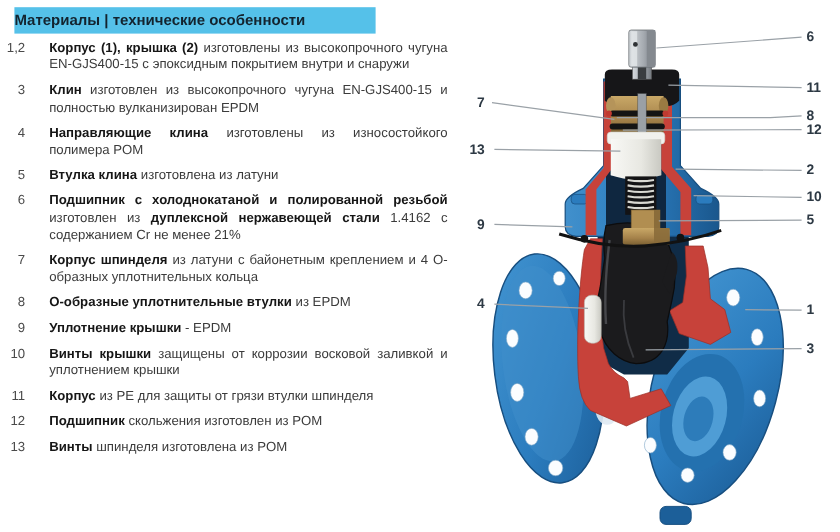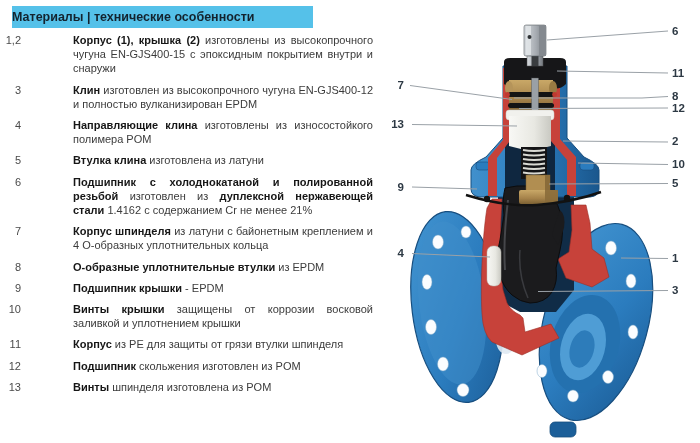--- a/index.html
+++ b/index.html
@@ -14,21 +14,21 @@
   }
   .materials-list{
     position:absolute;left:4px;top:33px;width:369px;
     font-size:11px;line-height:14.2px;color:#3b3b3b;
   }
   .li{display:flex;margin-bottom:7px;}
   .li .num{
     width:17px;flex:0 0 17px;text-align:right;margin-right:20px;
     color:#4a4a4a;font-weight:normal;
   }
-  .li .txt{flex:1;text-align:justify;margin-left:32px;}
+  .li .txt{flex:1;text-align:justify;}
   .li .b{font-weight:bold;color:#161616;}
   .li .r{font-weight:normal;color:#3b3b3b;}
   .figure{position:absolute;left:385px;top:0;width:315px;height:443px;}
   .figure svg{display:block;}
   .co-num{font-size:11.5px;font-weight:bold;fill:#2d3944;}
   .co-line{stroke:#9aa1a7;stroke-width:1;fill:none;}
 </style>
 </head>
 <body>
 
@@ -38,21 +38,21 @@
     <span>Материалы | технические особенности</span>
   </div>
 
   <div class="materials-list" id="materials-list">
       <div class="li">
         <span class="num">1,2</span>
         <div class="txt"><span class="b">Корпус (1), крышка (2)</span><span class="r"> изготовлены из высокопрочного чугуна EN-GJS400-15 с эпоксидным покрытием внутри и снаружи</span></div>
       </div>
       <div class="li">
         <span class="num">3</span>
-        <div class="txt"><span class="b">Клин</span><span class="r"> изготовлен из высокопрочного чугуна EN-GJS400-12 и полностью вулканизирован EPDM</span></div>
+        <div class="txt"><span class="b">Клин</span><span class="r"> изготовлен из высокопрочного чугуна EN-GJS400-15 и полностью вулканизирован EPDM</span></div>
       </div>
       <div class="li">
         <span class="num">4</span>
         <div class="txt"><span class="b">Направляющие клина</span><span class="r"> изготовлены из износостойкого полимера POM</span></div>
       </div>
       <div class="li">
         <span class="num">5</span>
         <div class="txt"><span class="b">Втулка клина</span><span class="r"> изготовлена из латуни</span></div>
       </div>
       <div class="li">
@@ -62,21 +62,21 @@
       <div class="li">
         <span class="num">7</span>
         <div class="txt"><span class="b">Корпус шпинделя</span><span class="r"> из латуни с байонетным креплением и 4 О-образных уплотнительных кольца</span></div>
       </div>
       <div class="li">
         <span class="num">8</span>
         <div class="txt"><span class="b">О-образные уплотнительные втулки</span><span class="r"> из EPDM</span></div>
       </div>
       <div class="li">
         <span class="num">9</span>
-        <div class="txt"><span class="b">Подшипник крышки</span><span class="r"> - EPDM</span></div>
+        <div class="txt"><span class="b">Уплотнение крышки</span><span class="r"> - EPDM</span></div>
       </div>
       <div class="li">
         <span class="num">10</span>
         <div class="txt"><span class="b">Винты крышки</span><span class="r"> защищены от коррозии восковой заливкой и уплотнением крышки</span></div>
       </div>
       <div class="li">
         <span class="num">11</span>
         <div class="txt"><span class="b">Корпус</span><span class="r"> из PE для защиты от грязи втулки шпинделя</span></div>
       </div>
       <div class="li">

